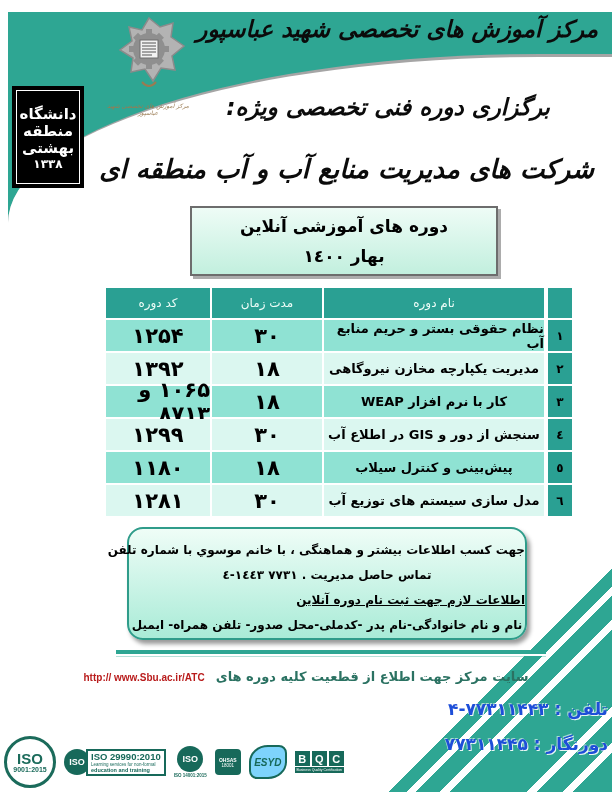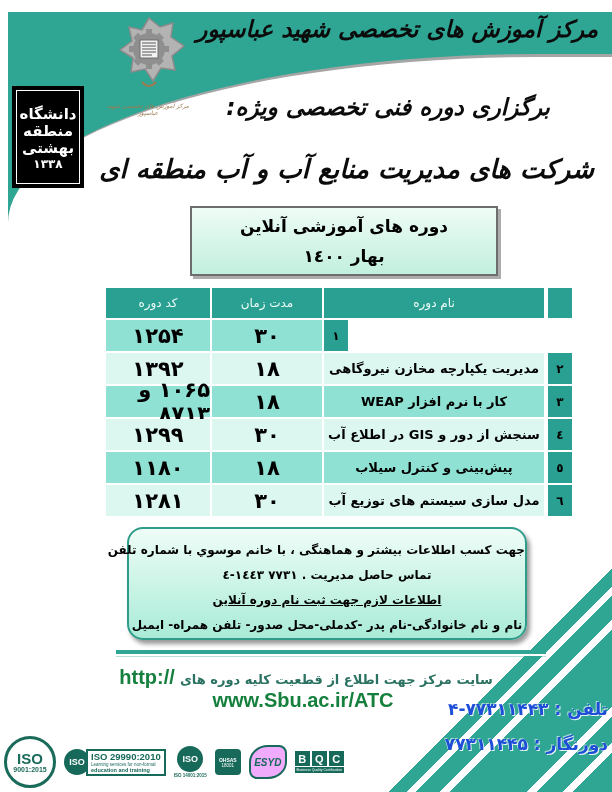--- a/index.html
+++ b/index.html
@@ -47,29 +47,29 @@
   .drow .c-num{background:#2AA093; font-size:12px;}
   .drow .c-name{font-size:13px;}
   .drow .c-code,.drow .c-dur{font-size:21px;}
   .row-odd  .c-code,.row-odd  .c-dur,.row-odd  .c-name{background:#8FE2D3;}
   .row-even .c-code,.row-even .c-dur,.row-even .c-name{background:#DBF7F0;}
   
   .info-box{position:absolute; left:127px; top:527px; width:400px; height:113px; z-index:6; box-sizing:border-box;
     background:linear-gradient(#effdf7,#a9ebd7); border:2px solid #2f9c8a; border-radius:16px;
     box-shadow:3px 4px 4px rgba(0,0,0,.4); text-align:center; direction:rtl; padding-top:9px;}
   .info-box .line{font-size:12px; font-weight:bold; color:#000; line-height:25px; white-space:nowrap;}
-  .info-box .underlined{text-decoration:underline;}
+  .info-box .underlined{text-decoration:underline;text-align:right;}
   .num-ltr{direction:ltr; unicode-bidi:embed; display:inline-block;}
   
   .divider{position:absolute; left:116px; top:650px; width:430px; height:4px; background:#2EA693; z-index:6;
     box-shadow:0 2px 0 #ffffff, 0 3px 0 rgba(46,166,147,.35);}
   
   .website{position:absolute; left:46px; top:666px; width:520px; z-index:6; direction:rtl; text-align:center;}
   .website .lbl{font-size:13px; font-weight:bold; color:#2b7262;}
-  .website .url{font-size:20px; font-weight:bold; color:#15803d; direction:ltr; unicode-bidi:embed; margin-right:6px;
+  .website .url{font-size:10px; font-weight:bold; color:#b91c1c; direction:ltr; unicode-bidi:embed; margin-right:6px;
     font-family:"Liberation Sans", sans-serif;}
   
   .certs{position:absolute; left:4px; top:735px; height:54px; display:flex; align-items:center; gap:8px; z-index:6;
     font-family:"Liberation Sans", sans-serif;}
   .cgreen{color:#1B6B5B;}
   .iso9001{width:52px; height:52px; border-radius:50%; border:3px solid #1B6B5B; box-sizing:border-box;
     display:flex; flex-direction:column; align-items:center; justify-content:center; background:#fff;}
   .iso9001 .big{font-size:15px; font-weight:bold; line-height:15px;}
   .iso9001 .sm{font-size:7px; font-weight:bold; line-height:8px;}
   .grp{display:flex; align-items:center;}
@@ -79,21 +79,21 @@
   .iso29990-box .a{font-size:9.5px; font-weight:bold; line-height:10px; color:#17695A;}
   .iso29990-box .b{font-size:4.5px; line-height:5px; color:#17695A;}
   .iso29990-box .c{font-size:5.5px; font-weight:bold; line-height:6px; color:#17695A;}
   .iso14001{display:flex; flex-direction:column; align-items:center;}
   .iso14001 .cap{font-size:4.5px; font-weight:bold; margin-top:1px;}
   .ohsas{width:26px; height:26px; border-radius:4px; background:#17695A; color:#fff; display:flex; flex-direction:column;
     align-items:center; justify-content:center;}
   .ohsas .a{font-size:5px; font-weight:bold; line-height:6px;}
   .ohsas .b{font-size:4.5px; line-height:5px;}
   .esyd{width:34px; height:30px; border:2px solid #17695A; border-radius:50% 8px 50% 8px; display:flex; align-items:center;
-    justify-content:center; font-size:10px; font-weight:bold; font-style:italic; color:#17695A; background:#f0abfc;}
+    justify-content:center; font-size:10px; font-weight:bold; font-style:italic; color:#17695A; background:#7dd3fc;}
   .bqc{display:flex; flex-direction:column; align-items:center;}
   .bqc-row{display:flex; gap:2px;}
   .bqc-sq{width:15px; height:15px; background:#17695A; color:#fff; display:flex; align-items:center; justify-content:center;
     font-size:11px; font-weight:bold;}
   .bqc-bar{margin-top:1px; width:49px; height:6px; background:#17695A; color:#fff; font-size:3.5px; display:flex;
     align-items:center; justify-content:center; white-space:nowrap;}
   
   .stripes{position:absolute; right:0; bottom:0; width:225px; height:225px; z-index:4;
     clip-path:polygon(100% 0, 0 100%, 100% 100%);
     background:linear-gradient(135deg,
@@ -160,20 +160,21 @@
     <div class="crow hrow">
       <div class="cell c-code">كد دوره</div>
       <div class="cell c-dur">مدت زمان</div>
       <div class="cell c-name">نام دوره</div>
       <div class="cell c-num"></div>
     </div>
 
     <div class="crow drow row-odd">
       <div class="cell c-code">۱۲۵۴</div>
       <div class="cell c-dur">۳۰</div>
+      <div class="cell c-name">نظام حقوقی بستر و حریم منابع آب</div>
       <div class="cell c-num">۱</div>
     </div>
     <div class="crow drow row-even">
       <div class="cell c-code">۱۳۹۲</div>
       <div class="cell c-dur">۱۸</div>
       <div class="cell c-name">مدیریت یکپارچه مخازن نیروگاهی</div>
       <div class="cell c-num">۲</div>
     </div>
     <div class="crow drow row-odd">
       <div class="cell c-code">۱۰۶۵ و ۸۷۱۳</div>

